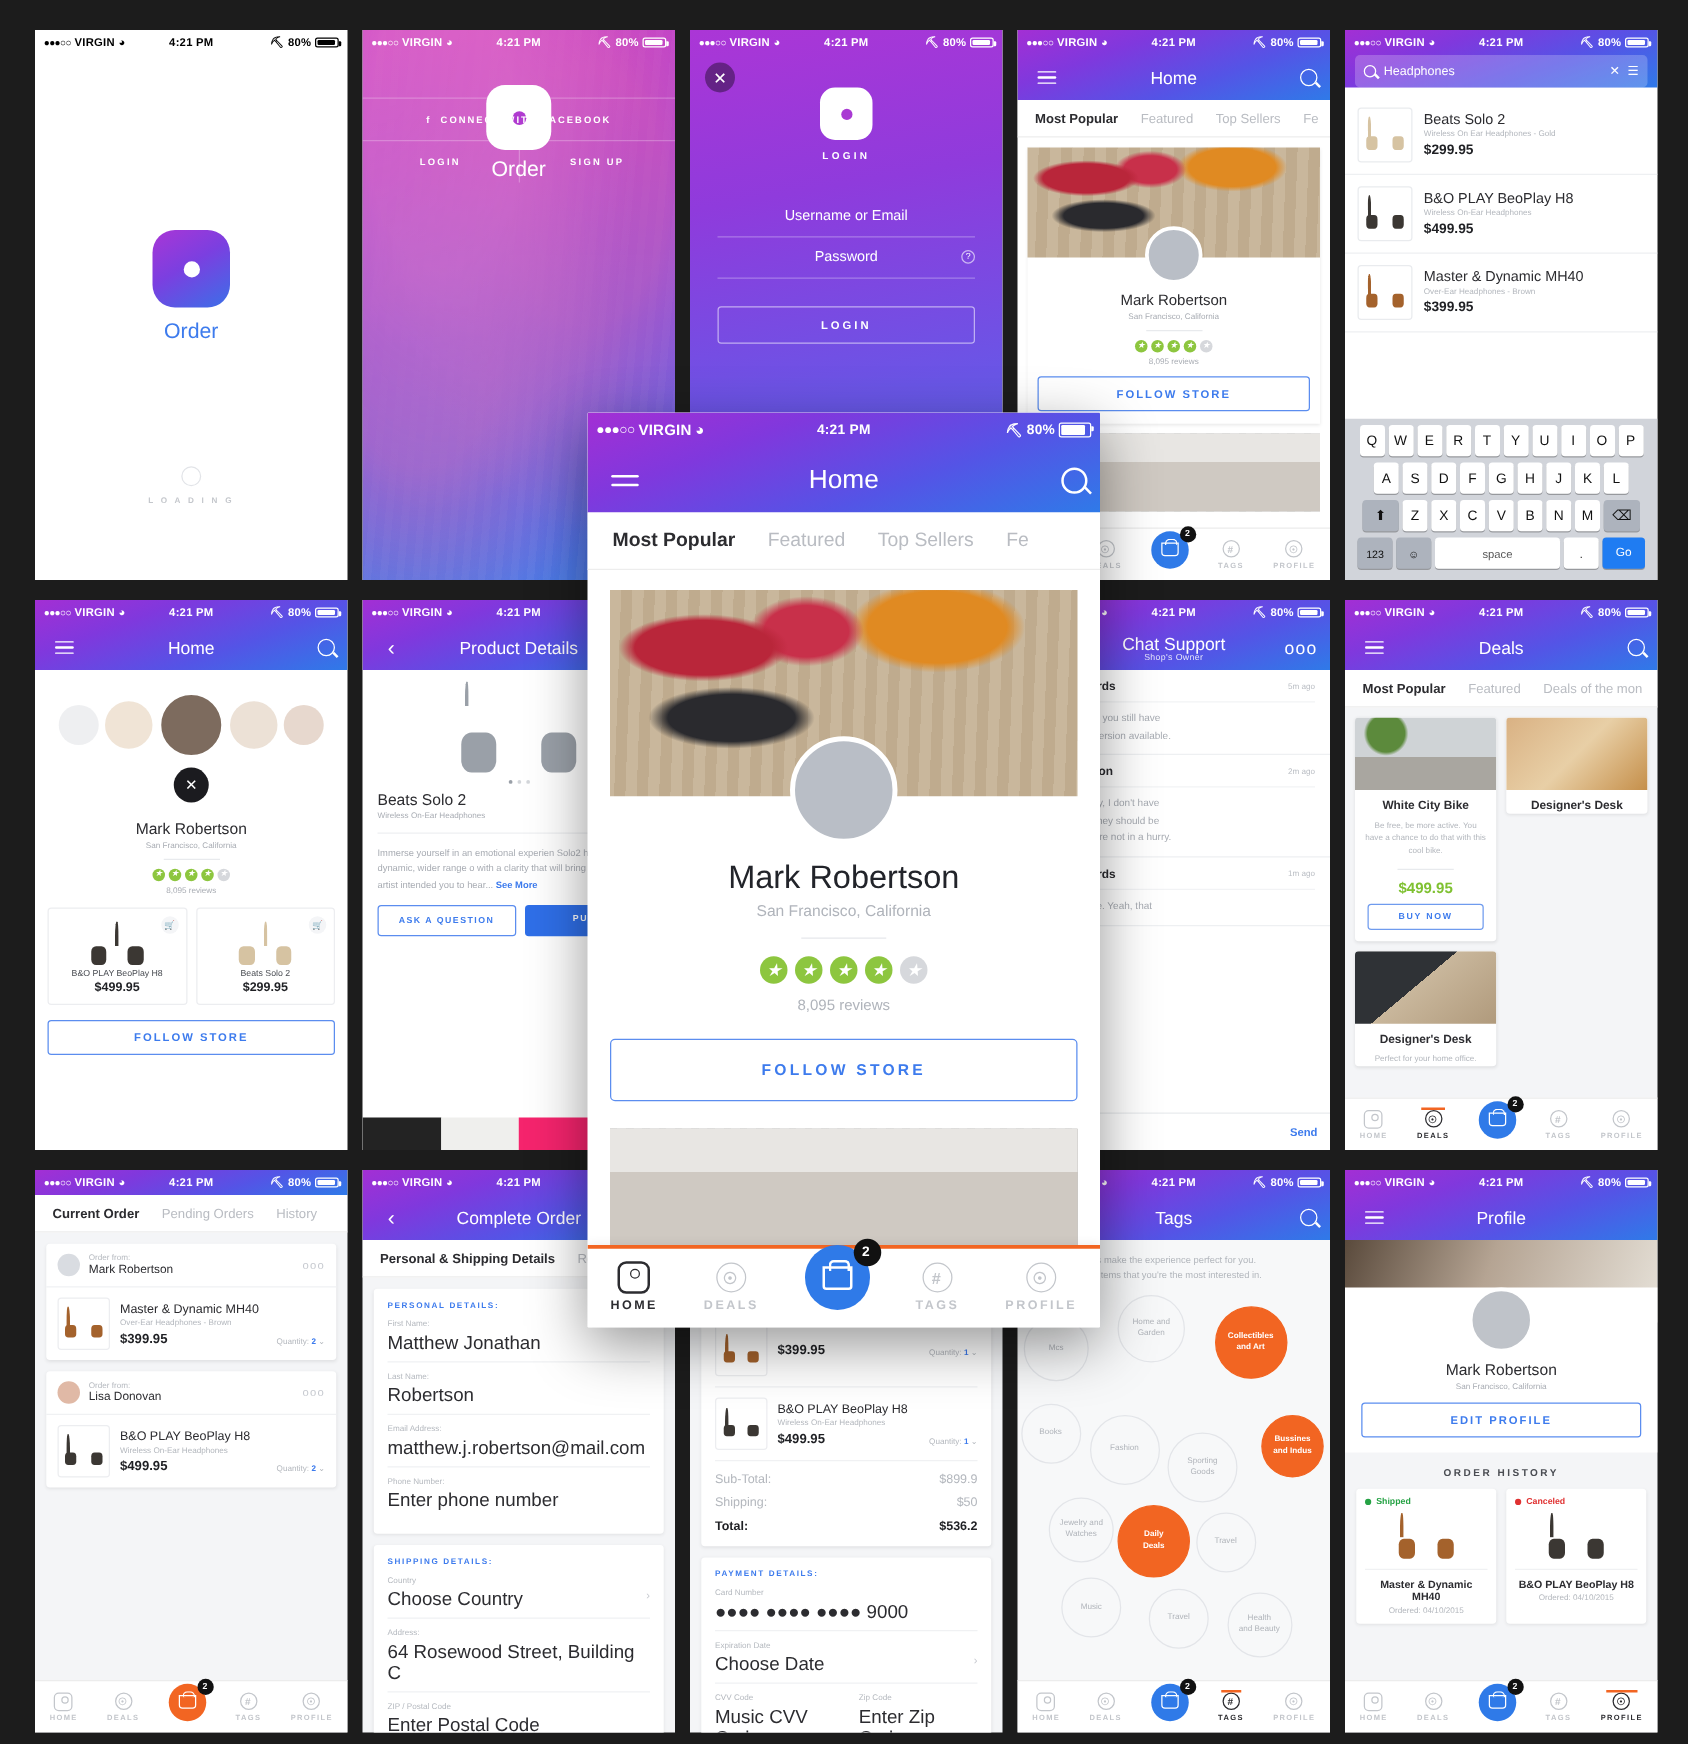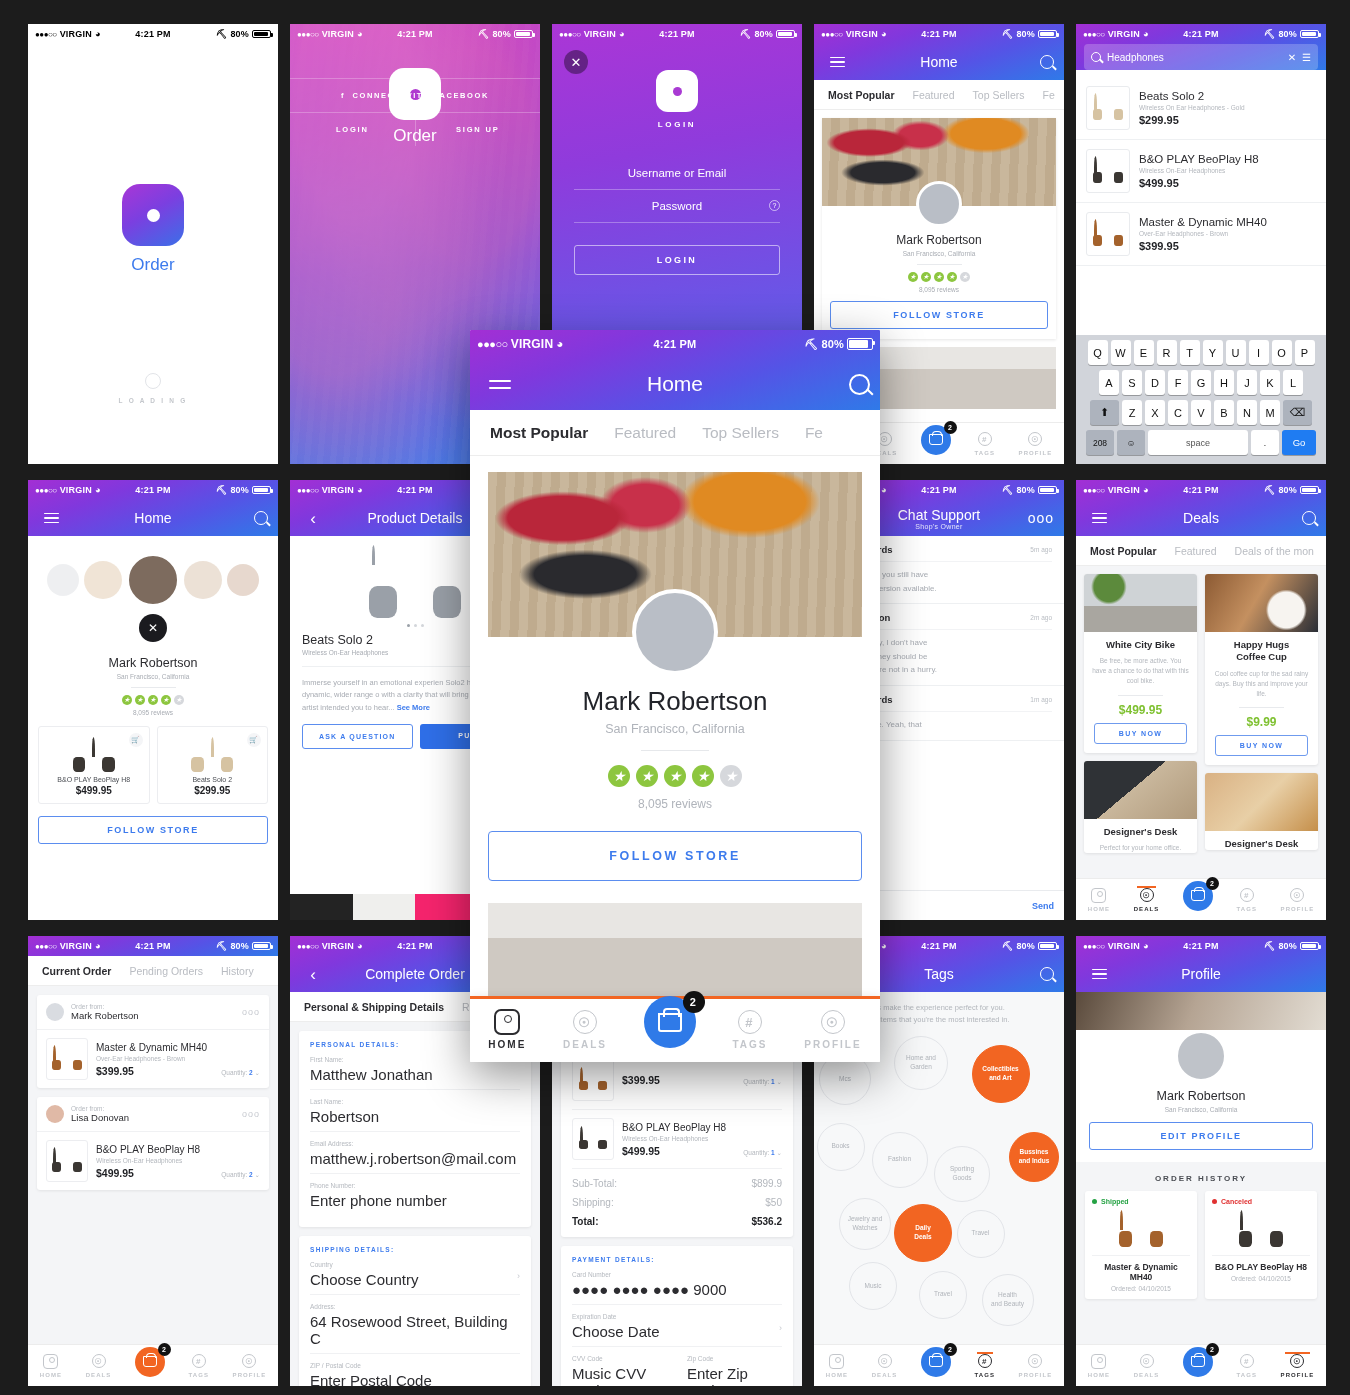--- a/index.html
+++ b/index.html
@@ -577,21 +577,21 @@
           <span class="key">Z</span>
           <span class="key">X</span>
           <span class="key">C</span>
           <span class="key">V</span>
           <span class="key">B</span>
           <span class="key">N</span>
           <span class="key">M</span>
           <span class="key g wide">⌫</span>
         </div>
         <div class="kbrow">
-          <span class="key g f">208</span>
+          <span class="key g f">123</span>
           <span class="key g f">☺</span>
           <span class="key space">space</span>
           <span class="key f">.</span>
           <span class="key go">Go</span>
         </div>
       </div>
     </div>
   </div>
 
   <div class="row">
@@ -825,29 +825,20 @@
             <div class="dp">$499.95</div>
             <div class="dbuy">BUY NOW</div>
           </div>
           <div class="dcard">
             <div class="dimg img-desk1"></div>
             <div class="dt">Designer's Desk</div>
             <div class="dd">Perfect for your home office.</div>
           </div>
         </div>
         <div class="dcol">
-          <div class="dcard">
-            <div class="dimg img-cup"></div>
-            <div class="dt" style="white-space:pre-line;">Happy Hugs
-Coffee Cup</div>
-            <div class="dd">Cool coffee cup for the sad rainy days. Buy this and improve your life.</div>
-            <div class="divline" style="margin:8px auto 0;"></div>
-            <div class="dp">$9.99</div>
-            <div class="dbuy">BUY NOW</div>
-          </div>
           <div class="dcard">
             <div class="dimg img-desk2"></div>
             <div class="dt">Designer's Desk</div>
           </div>
         </div>
       </div>
       <div class="botnav">
         <div class="bn-item"><div class="bn-ico">
               <span class="bn-sq"></span>
             </div><span>HOME</span></div>

